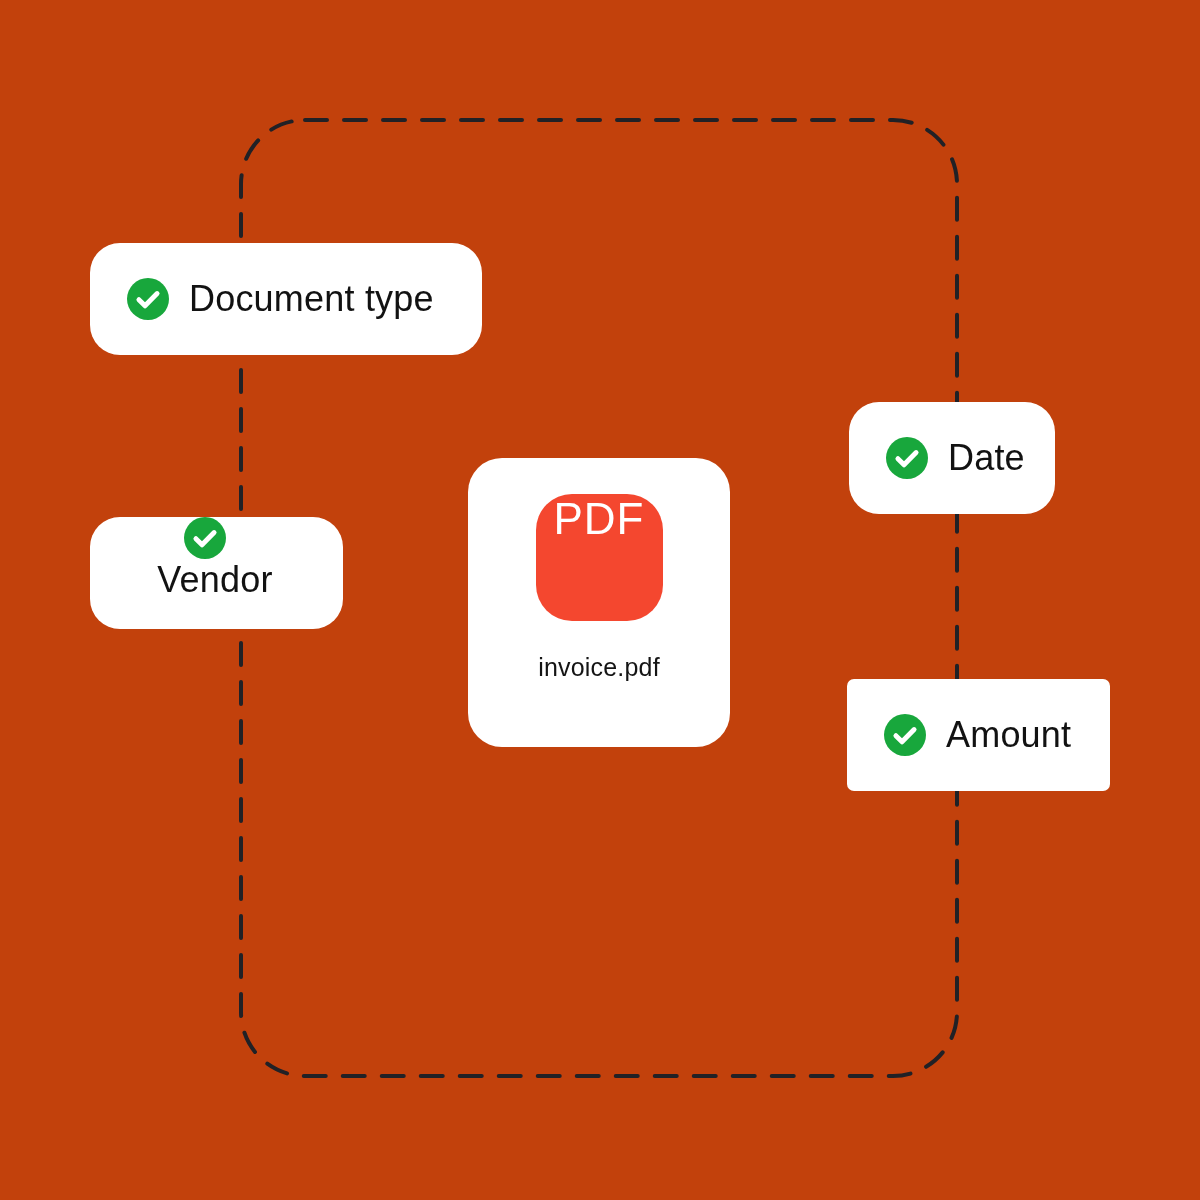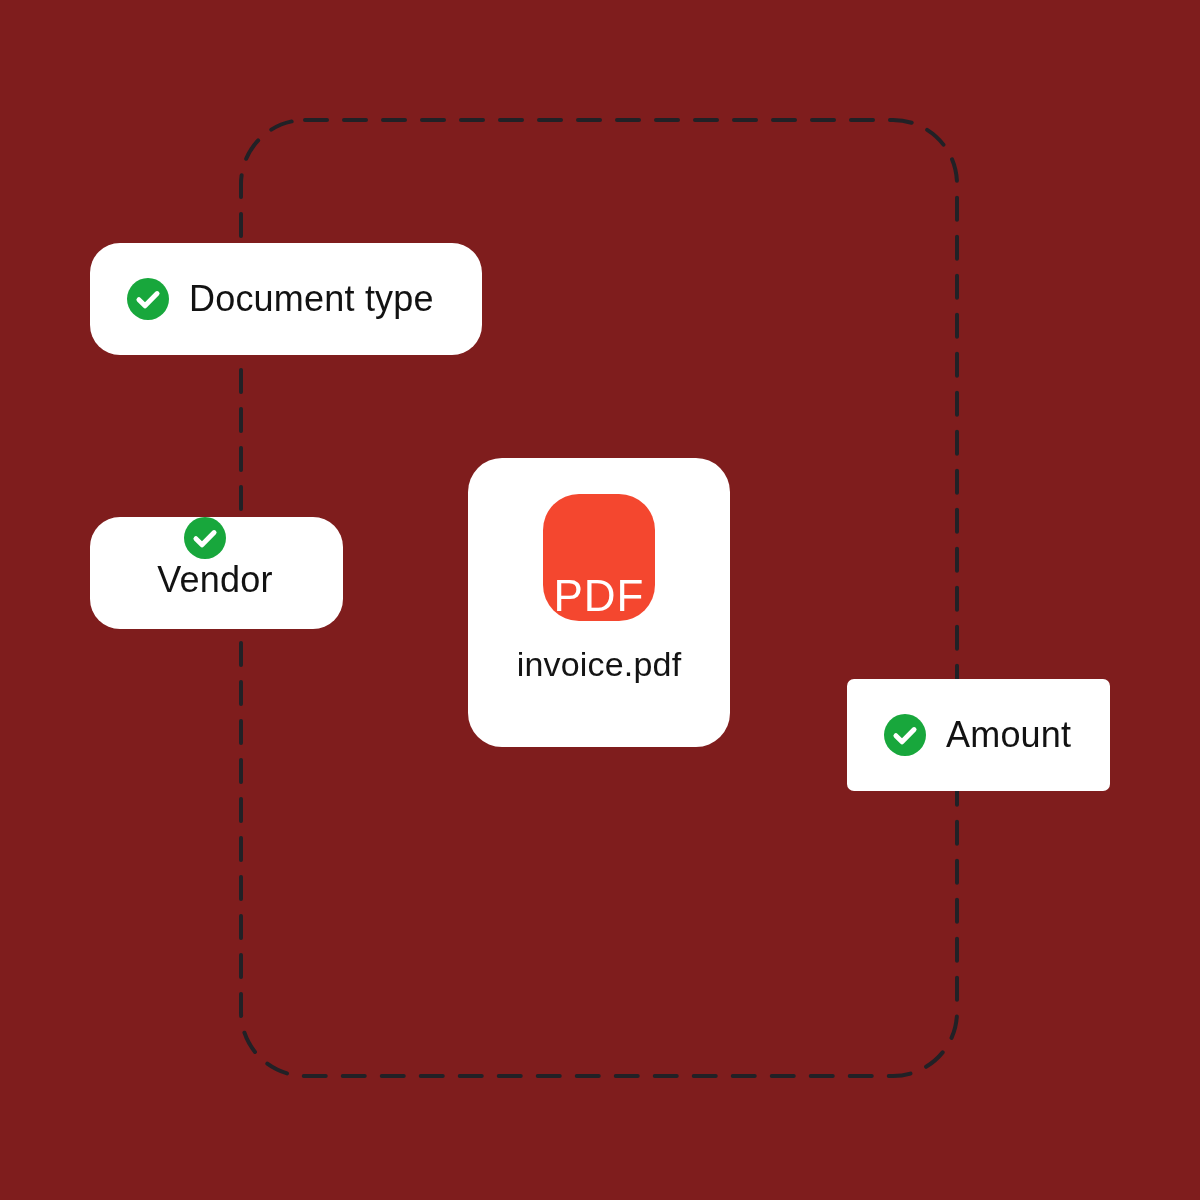--- a/index.html
+++ b/index.html
@@ -4,21 +4,21 @@
 <style>
   html, body {
     margin: 0;
     padding: 0;
     background: #000000;
   }
   .canvas {
     position: relative;
     width: 1200px;
     height: 1200px;
-    background: #7f1d1d;
+    background: #c2410c;
     overflow: hidden;
     font-family: "Liberation Sans", "DejaVu Sans", sans-serif;
   }
   .outline-svg {
     position: absolute;
     left: 0;
     top: 0;
     width: 1200px;
     height: 1200px;
     z-index: 1;
@@ -60,37 +60,37 @@
     width: 262px;
     height: 289px;
     background: #ffffff;
     border-radius: 34px;
     display: flex;
     flex-direction: column;
     align-items: center;
   }
   .pdf-icon {
     margin-top: 36px;
-    width: 112px;
+    width: 127px;
     height: 127px;
     background: #f4472f;
     border-radius: 36px;
     display: flex;
-    align-items: flex-end;
+    align-items: flex-start;
     justify-content: center;
   }
   .pdf-icon .pdf-text {
     color: #ffffff;
     font-size: 44px;
     font-weight: 500;
     letter-spacing: 1px;
   }
   .file-name {
-    margin-top: 24px;
-    font-size: 34px;
+    margin-top: 32px;
+    font-size: 25px;
     font-weight: 400;
     color: #141414;
     letter-spacing: 0.2px;
   }
 </style>
 </head>
 <body>
 
 <div class="canvas">
 
@@ -111,20 +111,29 @@
   <div class="badge badge--vendor">
     <span class="check-wrap">
       <svg viewBox="0 0 24 24" width="42" height="42">
         <circle cx="12" cy="12" r="12" fill="#18a73c"></circle>
         <path d="M6.8 12.4 L10.3 15.9 L17.2 8.9" fill="none" stroke="#ffffff" stroke-width="2.8" stroke-linecap="round" stroke-linejoin="round"></path>
       </svg>
     </span>
     <span class="label">Vendor</span>
   </div>
 
+  <div class="badge badge--date">
+    <span class="check-wrap">
+      <svg viewBox="0 0 24 24" width="42" height="42">
+        <circle cx="12" cy="12" r="12" fill="#18a73c"></circle>
+        <path d="M6.8 12.4 L10.3 15.9 L17.2 8.9" fill="none" stroke="#ffffff" stroke-width="2.8" stroke-linecap="round" stroke-linejoin="round"></path>
+      </svg>
+    </span>
+    <span class="label">Date</span>
+  </div>
 
   <div class="badge badge--amount">
     <span class="check-wrap">
       <svg viewBox="0 0 24 24" width="42" height="42">
         <circle cx="12" cy="12" r="12" fill="#18a73c"></circle>
         <path d="M6.8 12.4 L10.3 15.9 L17.2 8.9" fill="none" stroke="#ffffff" stroke-width="2.8" stroke-linecap="round" stroke-linejoin="round"></path>
       </svg>
     </span>
     <span class="label">Amount</span>
   </div>

